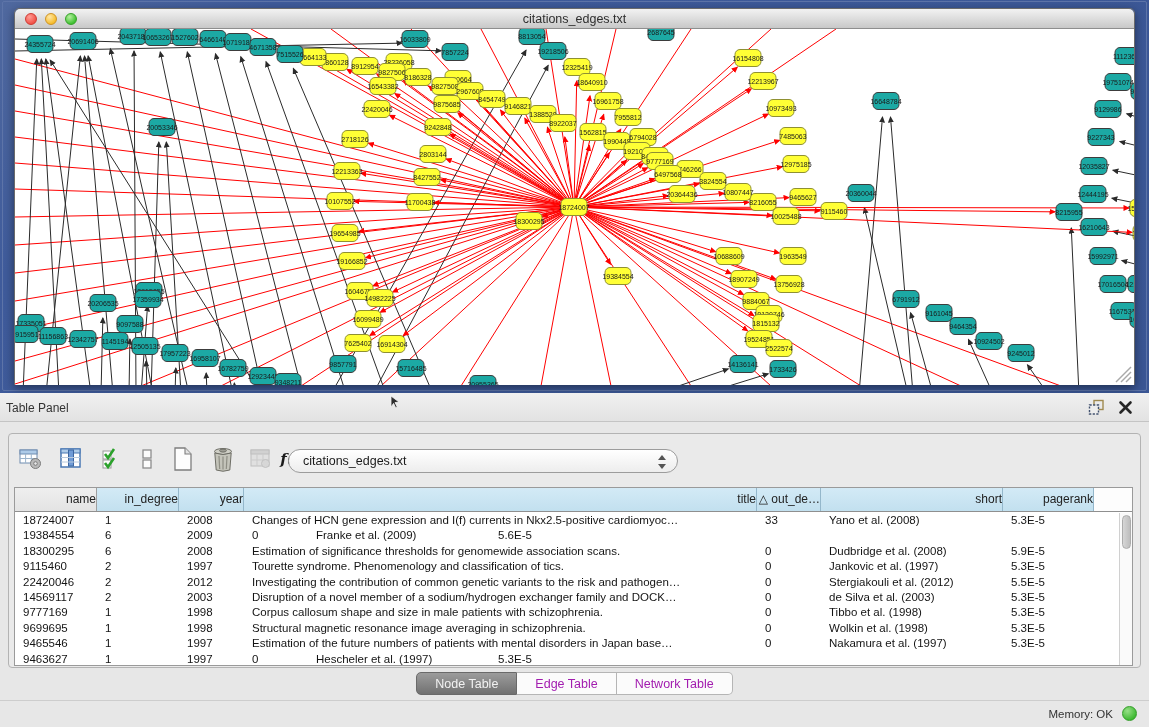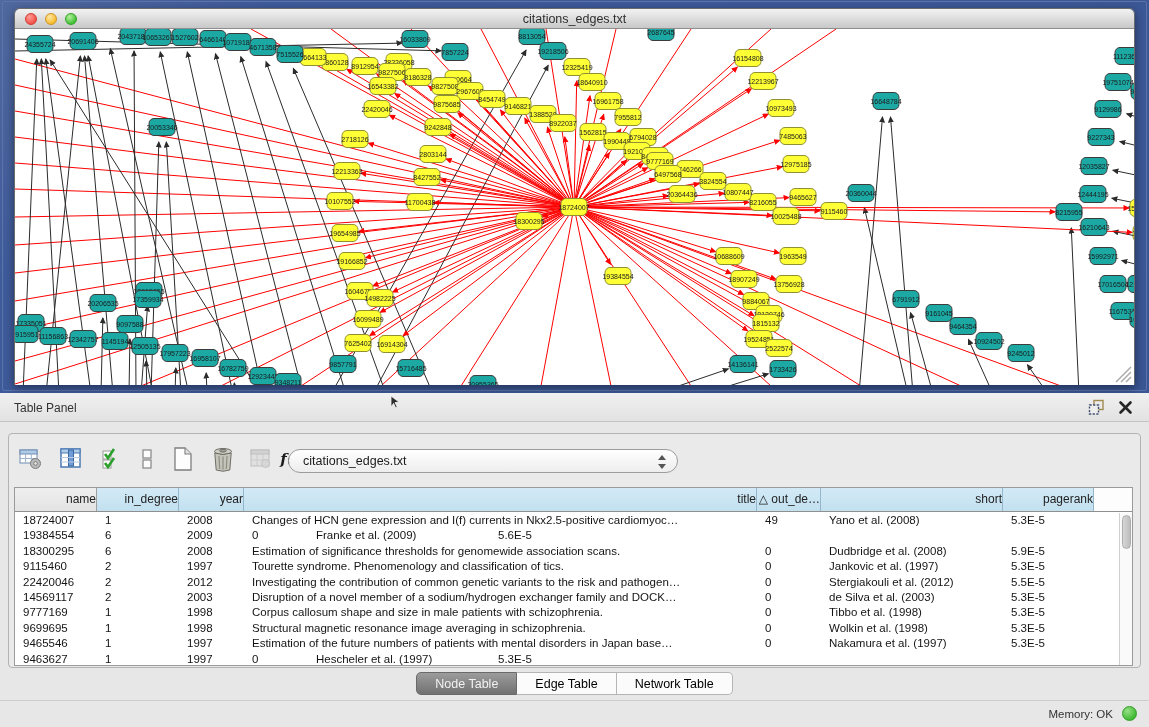--- a/index.html
+++ b/index.html
@@ -26,21 +26,21 @@
     font-size:12.5px; color:#2e2e2e; }
   #canvas { position:absolute; left:0; top:20px; width:1119px; height:356px; background:#ffffff; overflow:hidden; }
   #grip { position:absolute; right:2px; bottom:2px; }
 
   
   #cursor { position:absolute; left:390px; top:395px; z-index:40; }
 
   
   #ph { position:absolute; left:0; top:393px; width:1149px; height:29px;
     background:linear-gradient(#f0f0f0,#e2e2e2); border-bottom:1px solid #c4c4c4; }
-  #ph-title { position:absolute; left:14px; top:8px; font-size:12px; color:#333; }
+  #ph-title { position:absolute; left:6px; top:8px; font-size:12px; color:#333; }
   #float-btn { position:absolute; right:44px; top:6px; width:17px; height:17px; cursor:default; }
   #close-btn { position:absolute; right:16px; top:7px; width:15px; height:15px; }
 
   
   #container { position:absolute; left:8px; top:433px; width:1133px; height:235px;
     background:#eaeaea; border:1px solid #b3b3b3; border-radius:4px; }
   #toolbar { position:absolute; left:16px; top:440px; width:1110px; height:42px; }
   .tbtn { position:absolute; top:2px; width:30px; height:34px; display:flex; align-items:center; justify-content:center; border-radius:4px; }
   .fx { font-family:"DejaVu Serif", serif; font-style:italic; font-weight:bold; font-size:15px; color:#1a1a1a; }
   #dropdown { position:absolute; left:272px; top:9px; width:390px; height:24px;
@@ -62,21 +62,21 @@
   #tbody { position:absolute; left:0; top:25px; right:13px; bottom:0; overflow:hidden; }
   .tr { display:flex; height:15.4px; }
   .td { flex:0 0 auto; font-size:11.5px; color:#141414; line-height:15.4px; padding-left:8px;
     white-space:nowrap; overflow:hidden; }
   #vscroll { position:absolute; right:0; top:25px; width:13px; bottom:0; background:#fafafa; border-left:1px solid #d0d0d0; }
   #thumb { position:absolute; left:1.5px; top:2px; width:9px; height:34px; background:linear-gradient(90deg,#d6d6d6,#bdbdbd); border:1px solid #ababab; border-radius:5px; }
 
   
   #tabs { position:absolute; left:0; top:672px; width:1149px; height:24px; display:flex; justify-content:center; }
   .tab { height:23px; line-height:22px; font-size:12.5px; padding:0 18px; background:#fbfbfb;
-    border:1px solid #b5b5b5; border-left:none; color:#000000; }
+    border:1px solid #b5b5b5; border-left:none; color:#a21caf; }
   .tab.sel { background:linear-gradient(#9c9c9c,#717171); color:#f2f2f2; border:1px solid #6a6a6a;
     border-radius:5px 0 0 5px; }
   .tab.last { border-radius:0 5px 5px 0; }
 
   
   #status { position:absolute; left:0; top:700px; width:1149px; height:41px; border-top:1px solid #cdcdcd; }
   #mem-label { position:absolute; right:36px; top:7px; font-size:11.5px; color:#333; }
   #memdot { position:absolute; right:12px; top:5px; width:15px; height:15px; border-radius:50%;
     background:radial-gradient(circle at 35% 30%,#97e087,#3cb830 75%); border:1px solid #329e28; }
 </style>
@@ -872,21 +872,21 @@
       <div class="hc" style="width: 182px;">short</div>
       <div class="hc" style="width: 91px;">pagerank</div>
       <div class="hc fill"></div>
     </div>
   <div id="tbody">
       <div class="tr">
         <div class="td" style="width: 82px;">18724007</div>
         <div class="td" style="width: 82px;">1</div>
         <div class="td" style="width: 65px;">2008</div>
         <div class="td" style="width: 513px;">Changes of HCN gene expression and I(f) currents in Nkx2.5-positive cardiomyoc…</div>
-        <div class="td" style="width: 64px;">49</div>
+        <div class="td" style="width: 64px;">33</div>
         <div class="td" style="width: 182px;">Yano et al. (2008)</div>
         <div class="td" style="width: 91px;">5.3E-5</div>
       </div>
       <div class="tr">
         <div class="td" style="width: 82px;">19384554</div>
         <div class="td" style="width: 82px;">6</div>
         <div class="td" style="width: 65px;">2009</div>
         <div class="td" style="width: 64px;">0</div>
         <div class="td" style="width: 182px;">Franke et al. (2009)</div>
         <div class="td" style="width: 91px;">5.6E-5</div>

